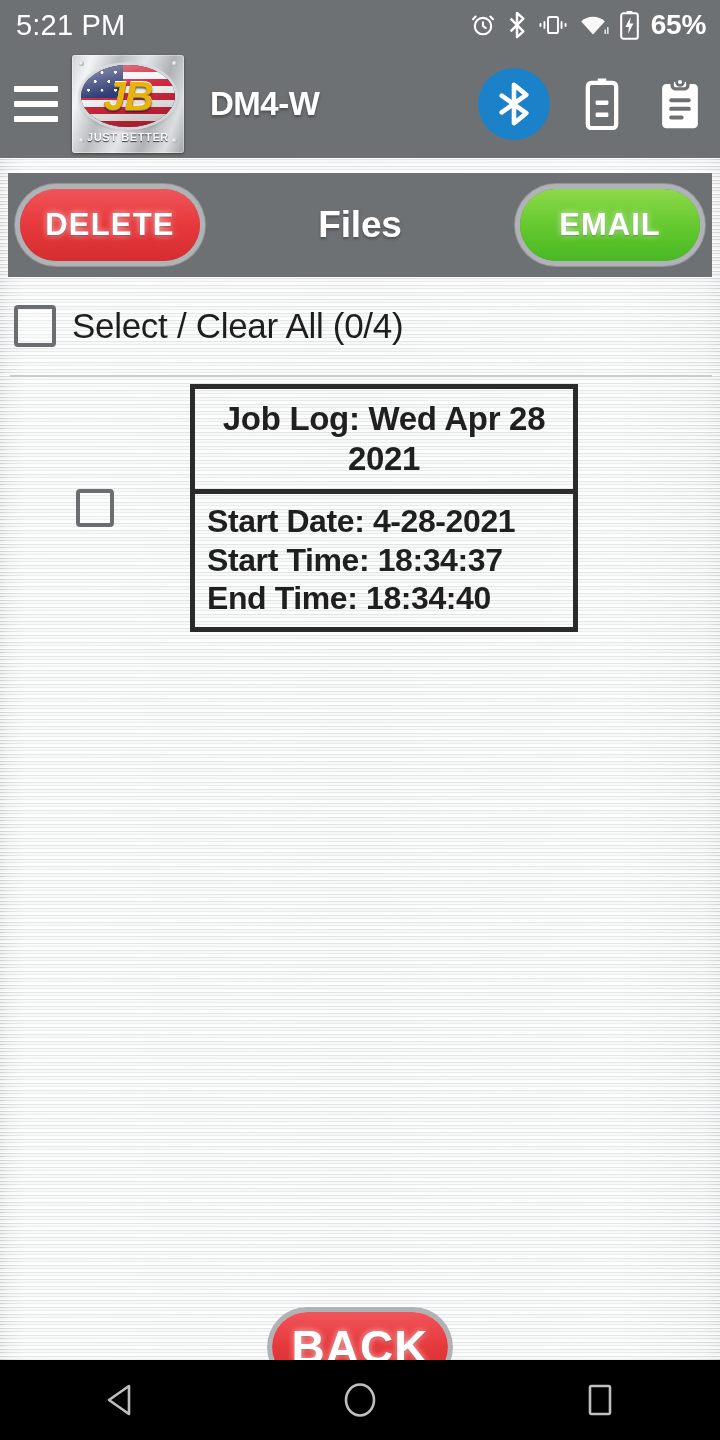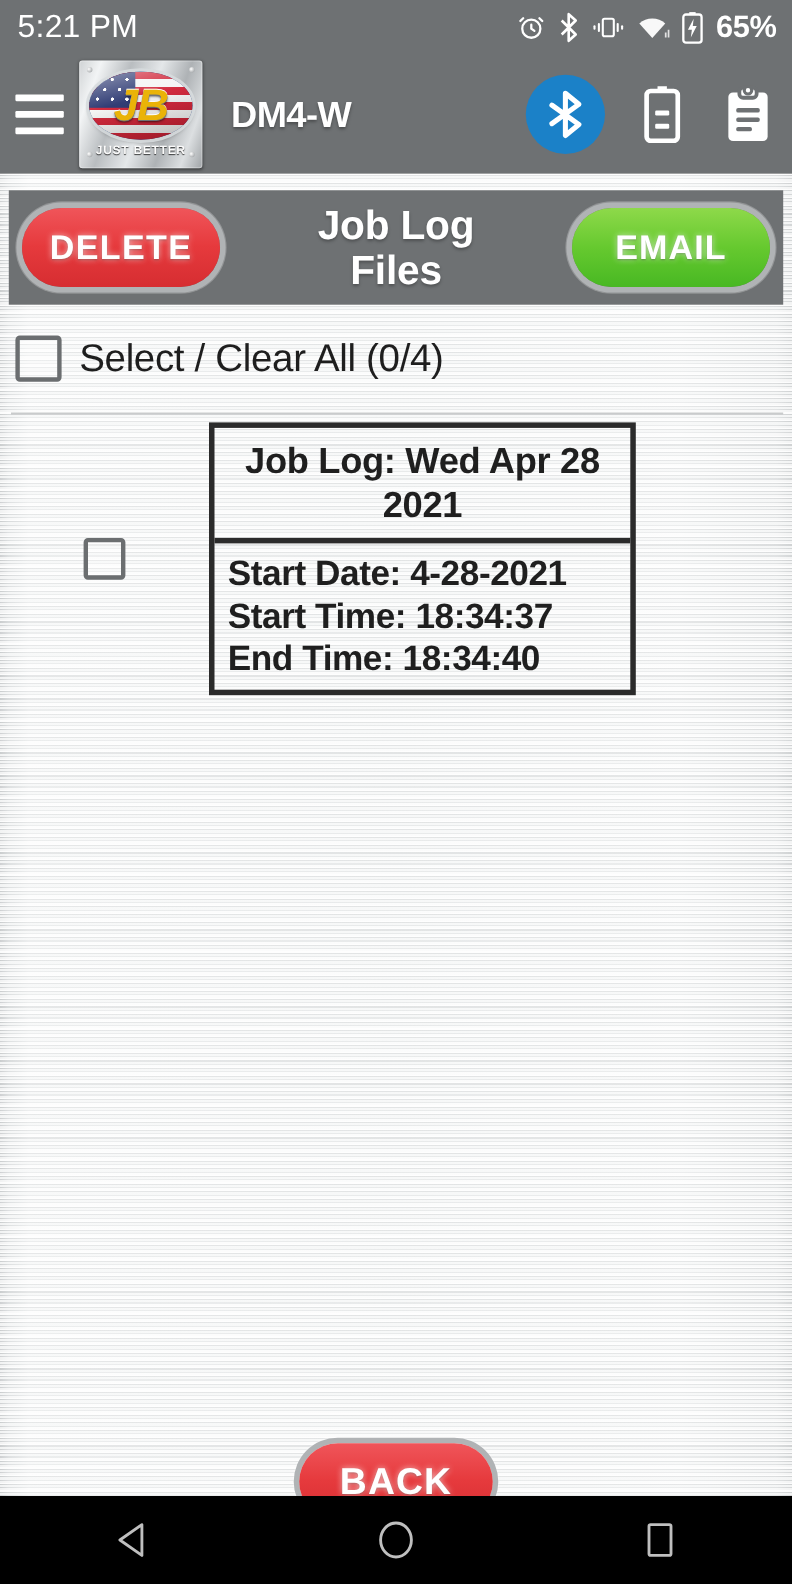--- a/index.html
+++ b/index.html
@@ -368,21 +368,21 @@
     position: absolute;
     left: 0; bottom: 0;
     width: 720px;
     height: 120px;
     display: flex;
     justify-content: center;
     align-items: flex-end;
   }
   .pill-back {
     width: 176px; height: 70px;
-    font-size: 34px;
+    font-size: 46px;
     letter-spacing: 1px;
     margin-bottom: -22px;
     background: linear-gradient(to bottom, #f0555a 0%, #e63a3d 48%, #d62d31 100%);
     box-shadow: 0 0 0 5px #b0b3b5, 0 0 0 6px rgba(255,255,255,0.25),
                 0 2px 4px rgba(0,0,0,0.35);
   }
 
   
   .nav-bar {
     position: absolute;
@@ -496,21 +496,20 @@
         </svg>
       </div>
     </div>
   </div>
 
   <div class="content metal">
 
     <div class="toolbar">
       <button class="pill pill-delete">DELETE</button>
       <div class="toolbar-title">
-        <div>Job Log</div>
         <div>Files</div>
       </div>
       <button class="pill pill-email">EMAIL</button>
     </div>
 
     <div class="selectall-row">
       <div class="cb"></div>
       <div class="selectall-label">Select / Clear All (0/4)</div>
     </div>
 

